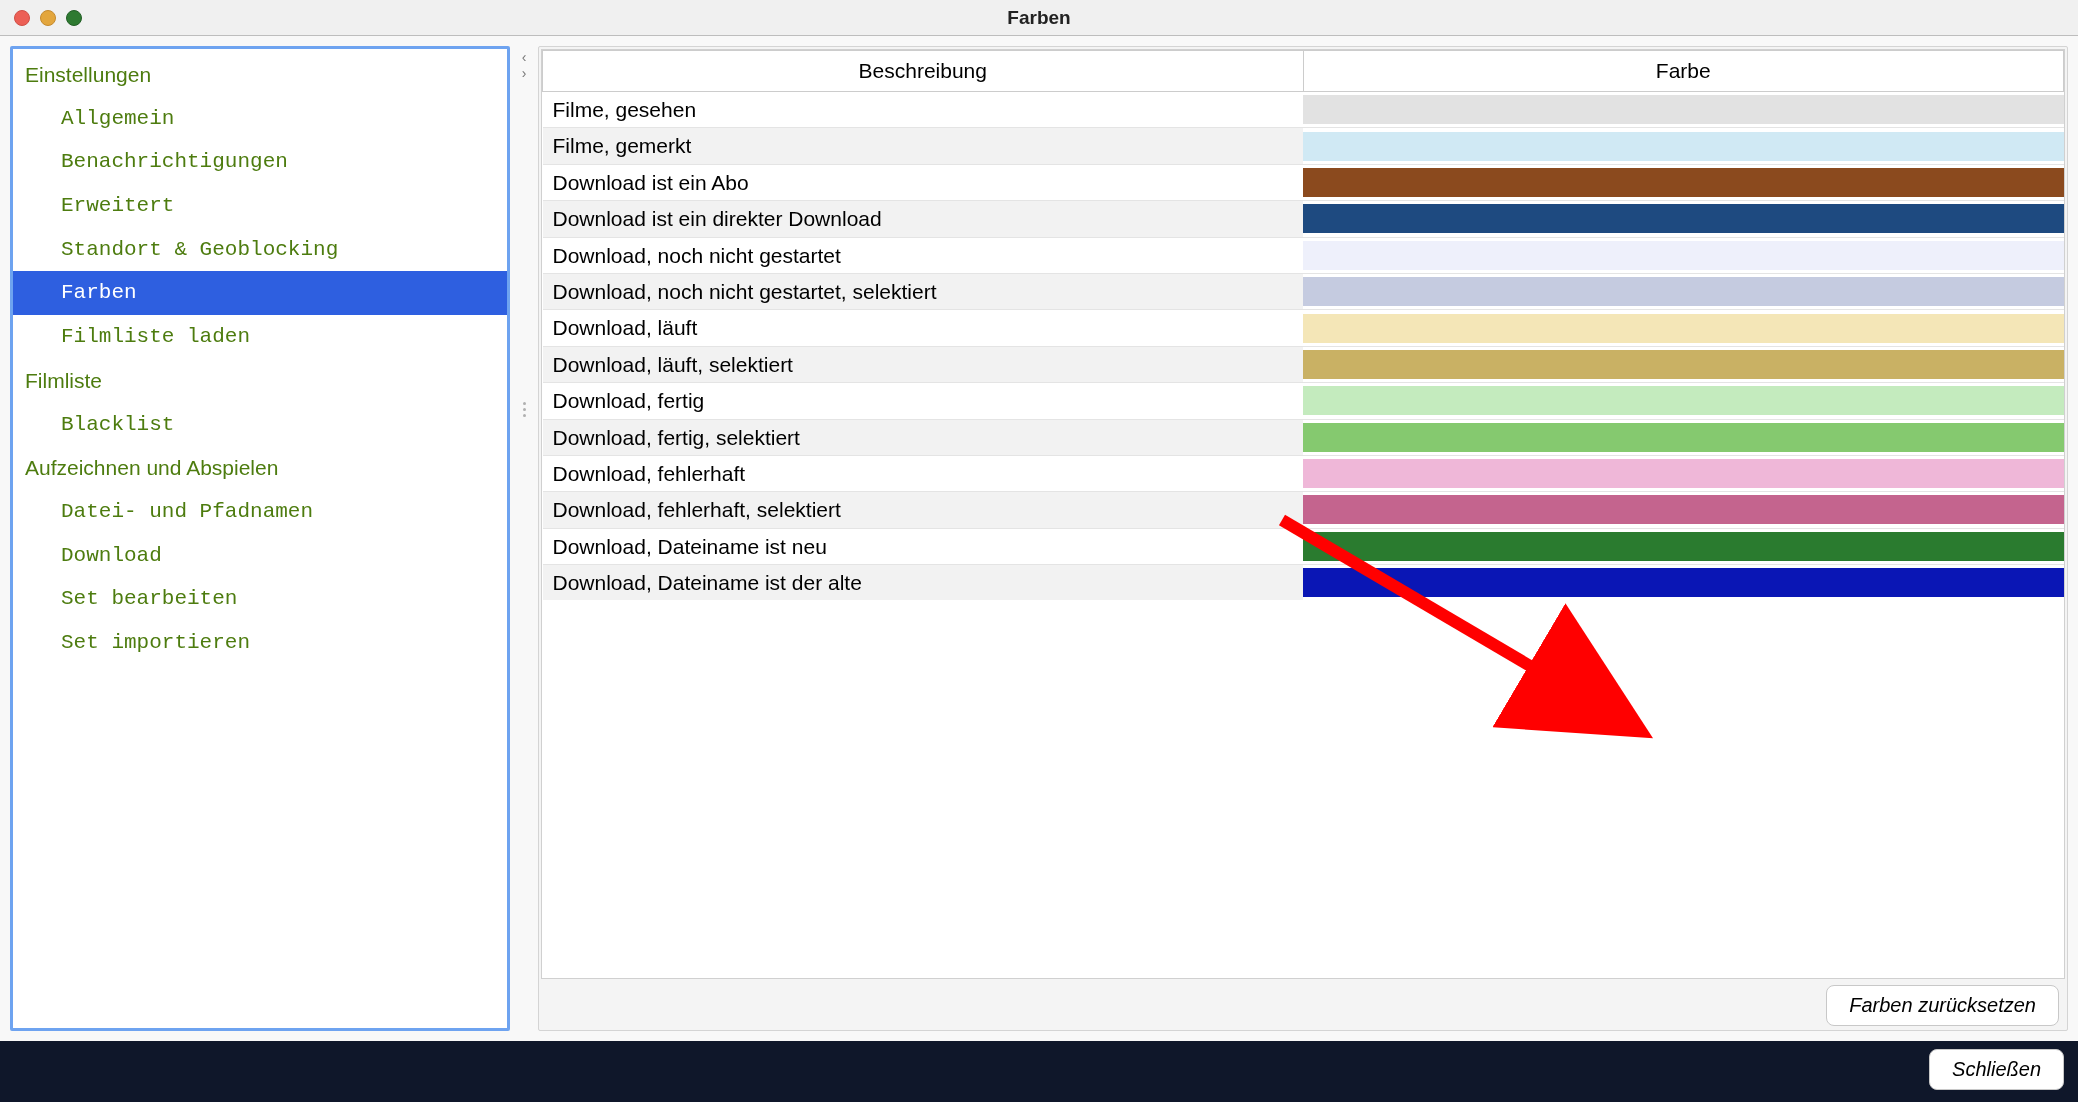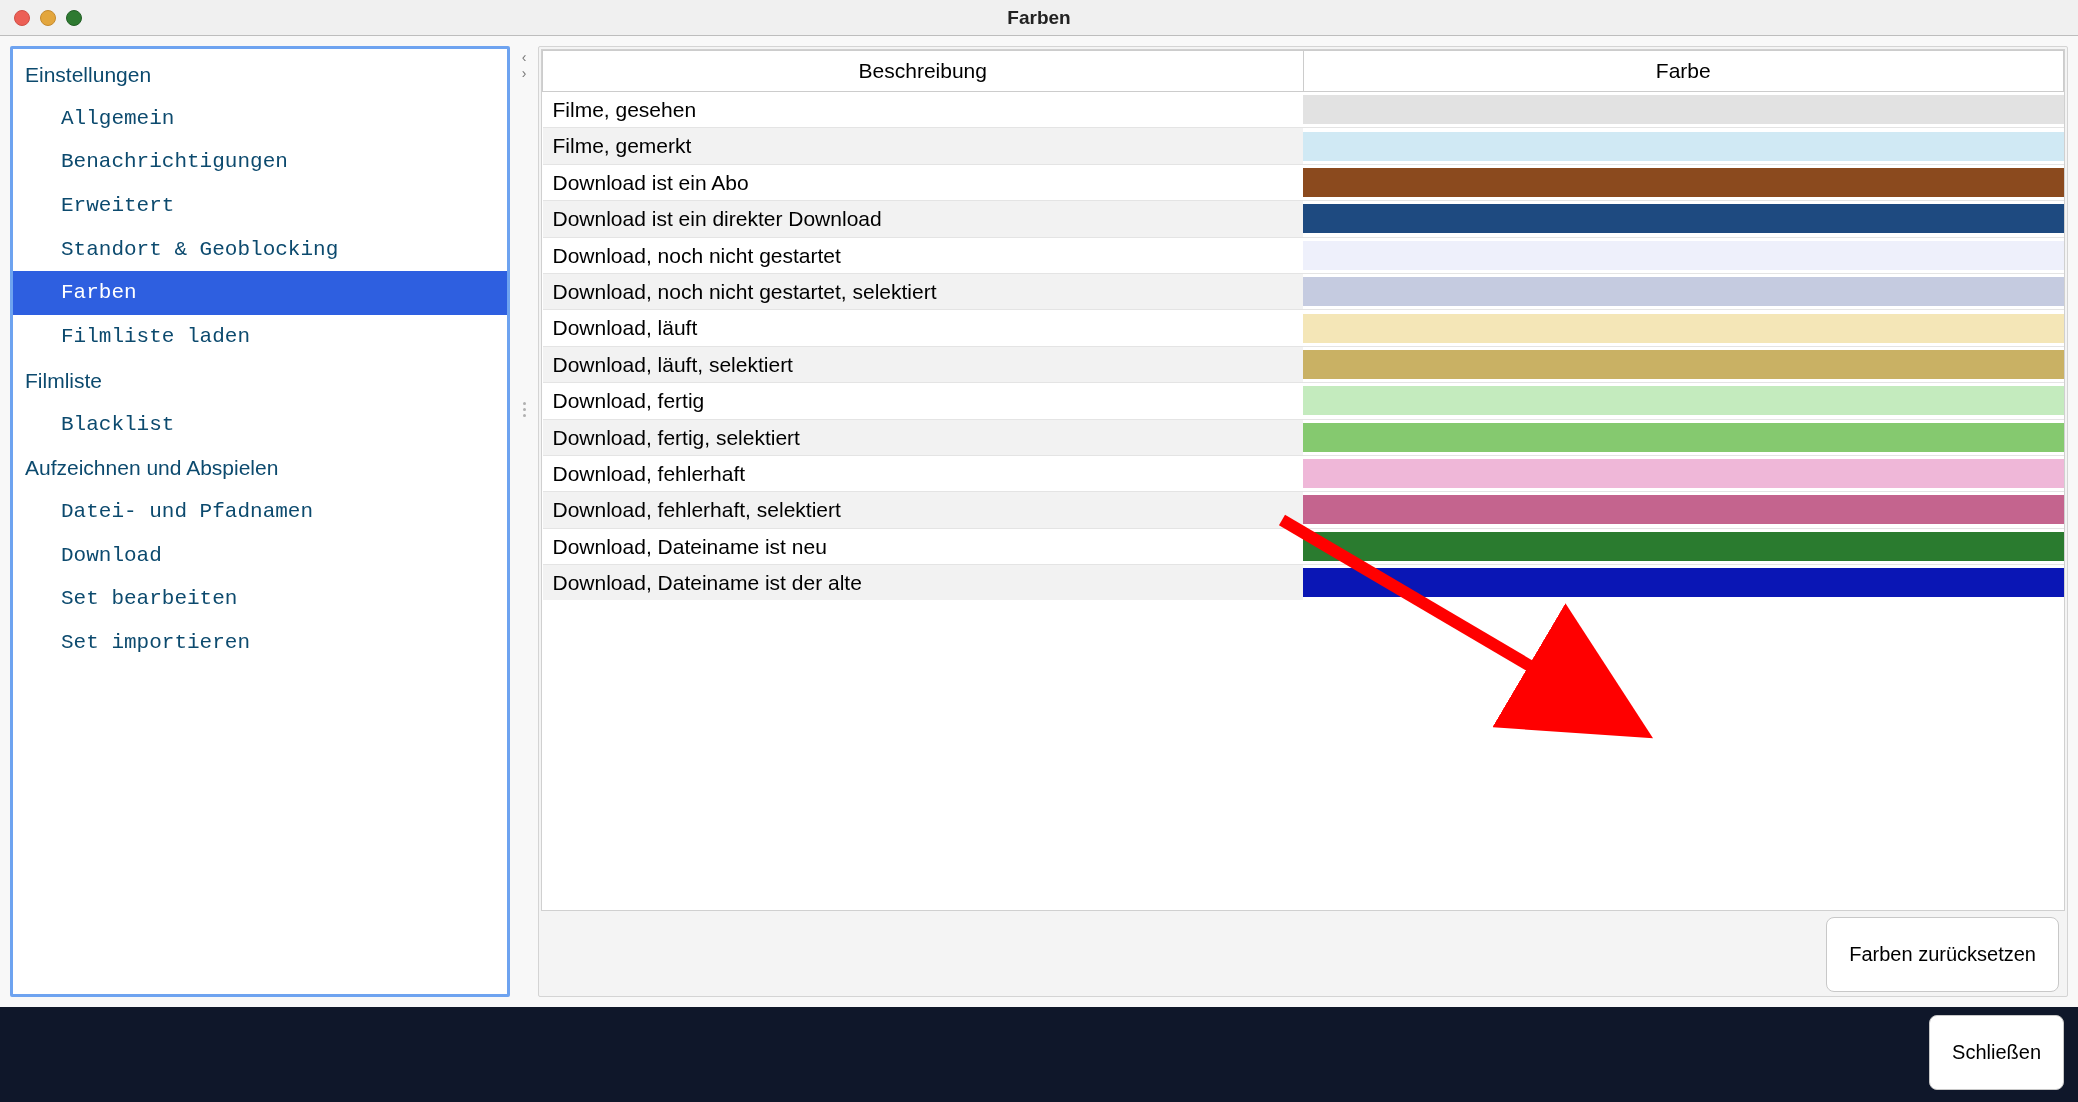--- a/index.html
+++ b/index.html
@@ -61,21 +61,21 @@
       width: 500px;
       background: #ffffff;
       border: 3px solid #6ea3f0;
       border-radius: 2px;
       padding: 4px 0;
       overflow-y: auto;
     }
     .sidebar-item {
       padding: 4px 10px 4px 12px;
       font-size: 21px;
-      color: #0c4a6e;
+      color: #4d7c0f;
       cursor: pointer;
       line-height: 1.7;
     }
     .sidebar-item.child {
       padding-left: 48px;
       font-family: Liberation Mono, monospace;
     }
     .sidebar-item.selected {
       background: #2e5fe0;
       color: #ffffff;
@@ -151,23 +151,24 @@
     }
     .bottom-bar {
       display: flex;
       justify-content: flex-end;
       padding: 6px 6px 2px 6px;
     }
     .btn {
       background: #ffffff;
       border: 1px solid #c8c8c8;
       border-radius: 8px;
-      padding: 25px 22px;
+      padding: 8px 22px;
       font-size: 20px;
       cursor: pointer;
+      font-style: italic;
     }
     .footer {
       display: flex;
       justify-content: flex-end;
       padding: 8px 14px 12px 14px;
       background: #0f172a;
     }
     .dots-grab {
         display:flex;
         flex-direction:column;

